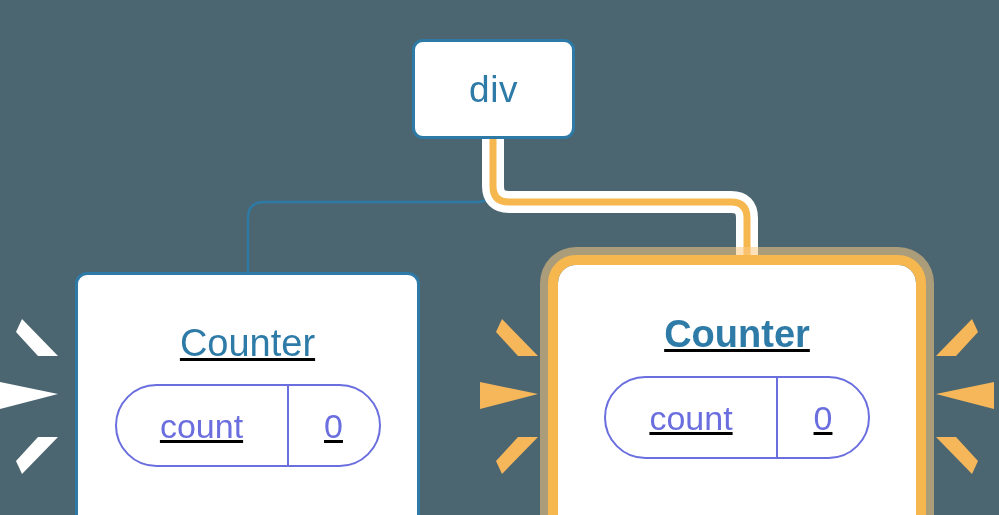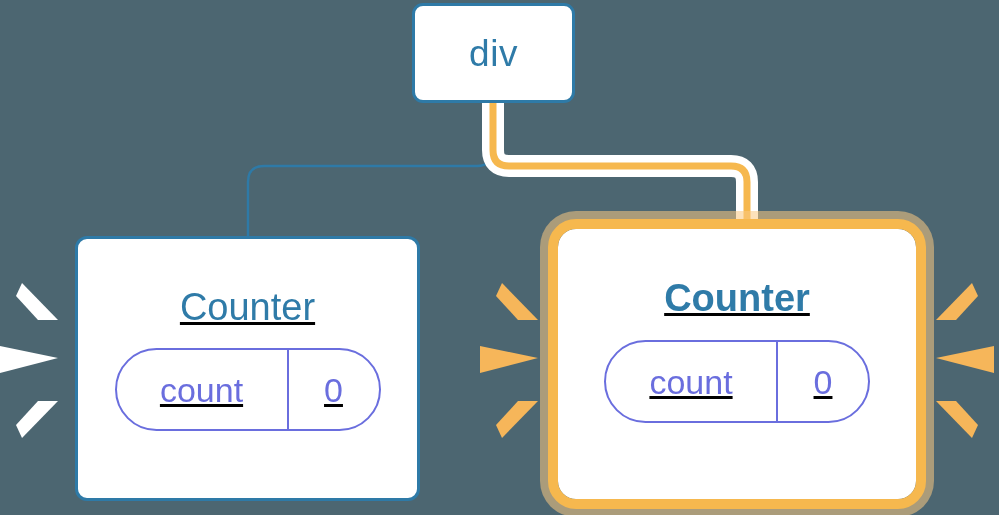--- a/index.html
+++ b/index.html
@@ -10,20 +10,21 @@
     width: 999px;
     height: 515px;
     background: #4c6671;
     font-family: "Liberation Sans", sans-serif;
     overflow: hidden;
   }
   #stage {
     position: relative;
     width: 999px;
     height: 390px;
+    margin-top: 36px;
   }
   #wires {
     position: absolute;
     left: 0;
     top: 0;
     width: 999px;
     height: 515px;
   }
 
   

